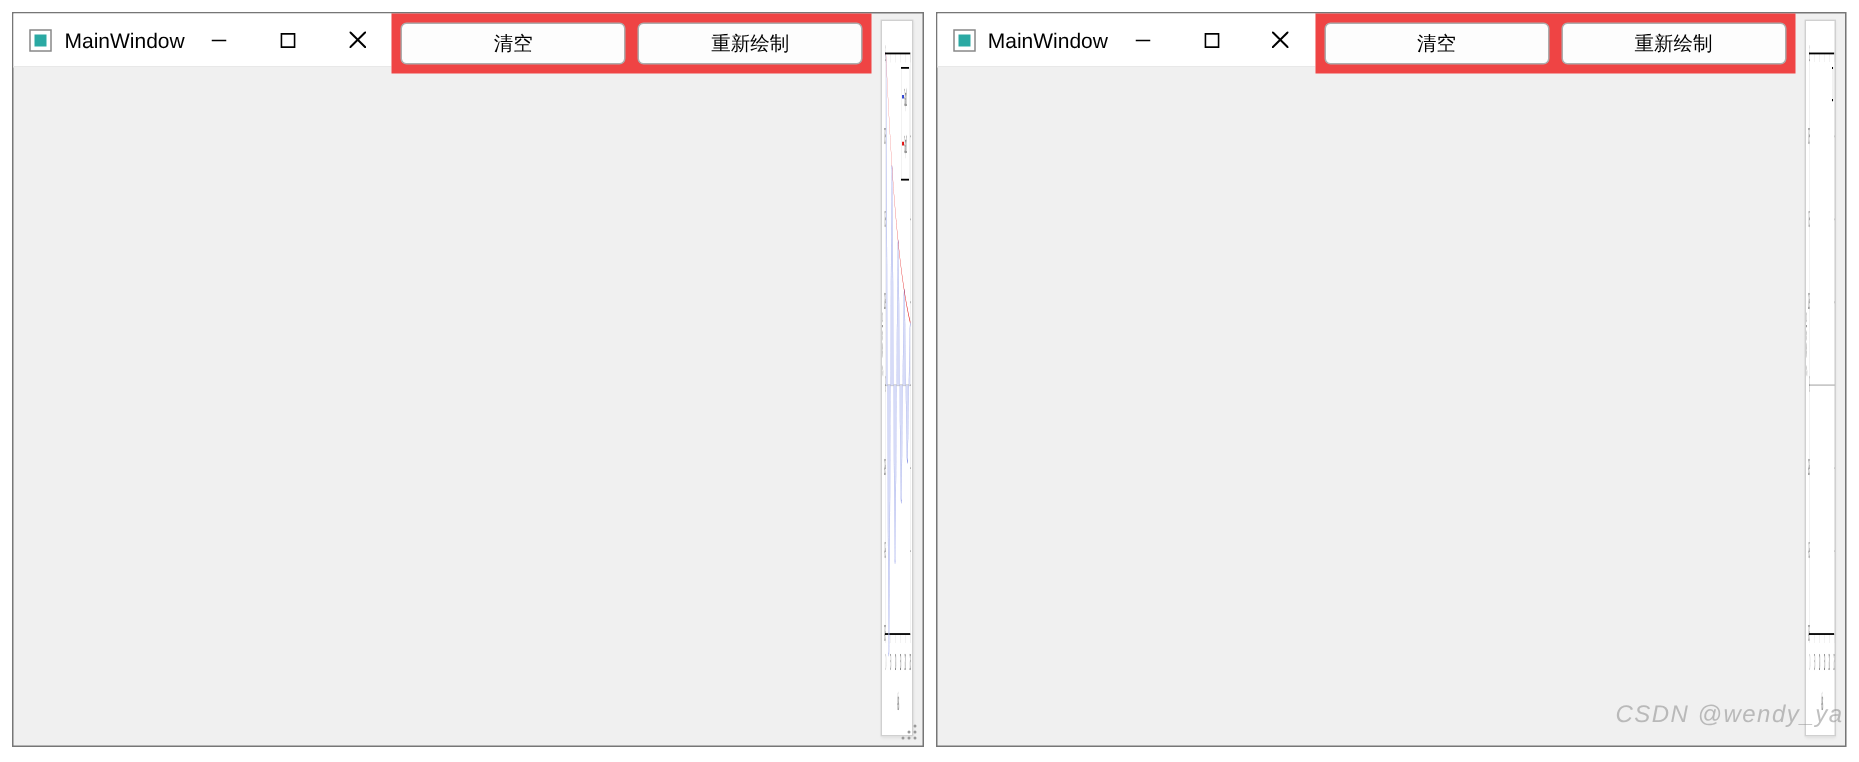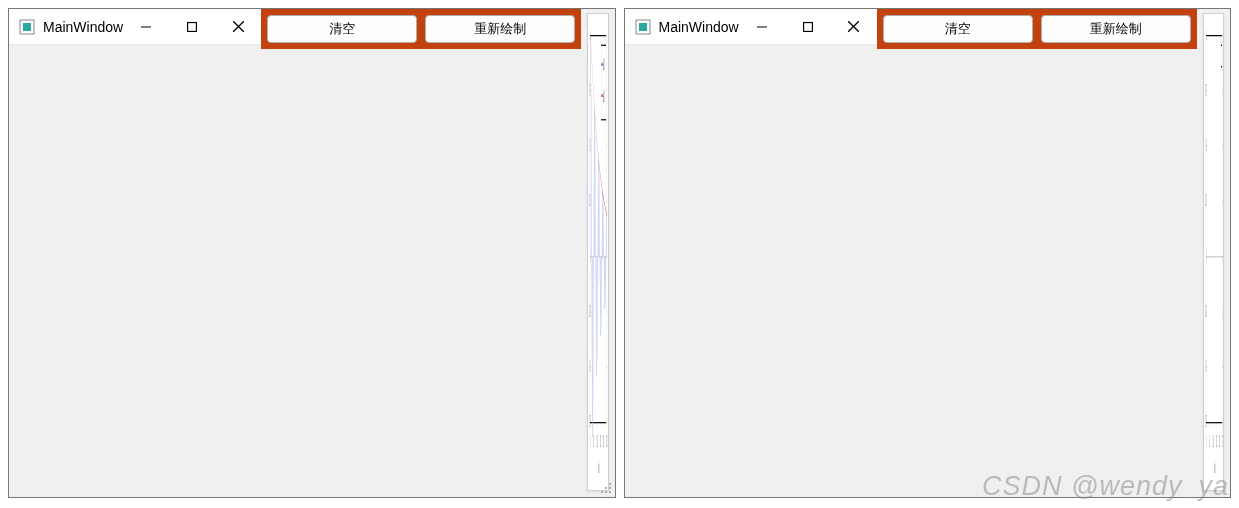--- a/index.html
+++ b/index.html
@@ -49,21 +49,21 @@
     width: 46px; height: 36px;
     display: flex; align-items: center; justify-content: center;
     color: #000;
   }
   .toolbar {
     height: 40px;
     padding: 6px 6px;
     display: flex;
     gap: 8px;
     align-items: center;
-    background: #c2410c;
+    background: #ef4444;
   }
   .btn {
     height: 28px;
     min-width: 150px;
     border: 1px solid #adadad;
     background: #fdfdfd;
     border-radius: 4px;
     display: flex;
     align-items: center;
     justify-content: center;
@@ -96,22 +96,22 @@
     stroke: #000;
     stroke-width: 1;
   }
   .legend-text {
     font-size: 14px;
     fill: #000;
   }
   .watermark {
     position: absolute;
     right: 10px;
-    bottom: 6px;
-    font-size: 27px;
+    bottom: 22px;
+    font-size: 16px;
     font-style: italic;
     font-family: "Segoe UI", Arial, sans-serif;
     color: rgba(140,140,140,0.55);
     letter-spacing: 1px;
     pointer-events: none;
   }
   .resize-grip {
     position: absolute;
     right: 2px; bottom: 2px;
     width: 14px; height: 14px;

